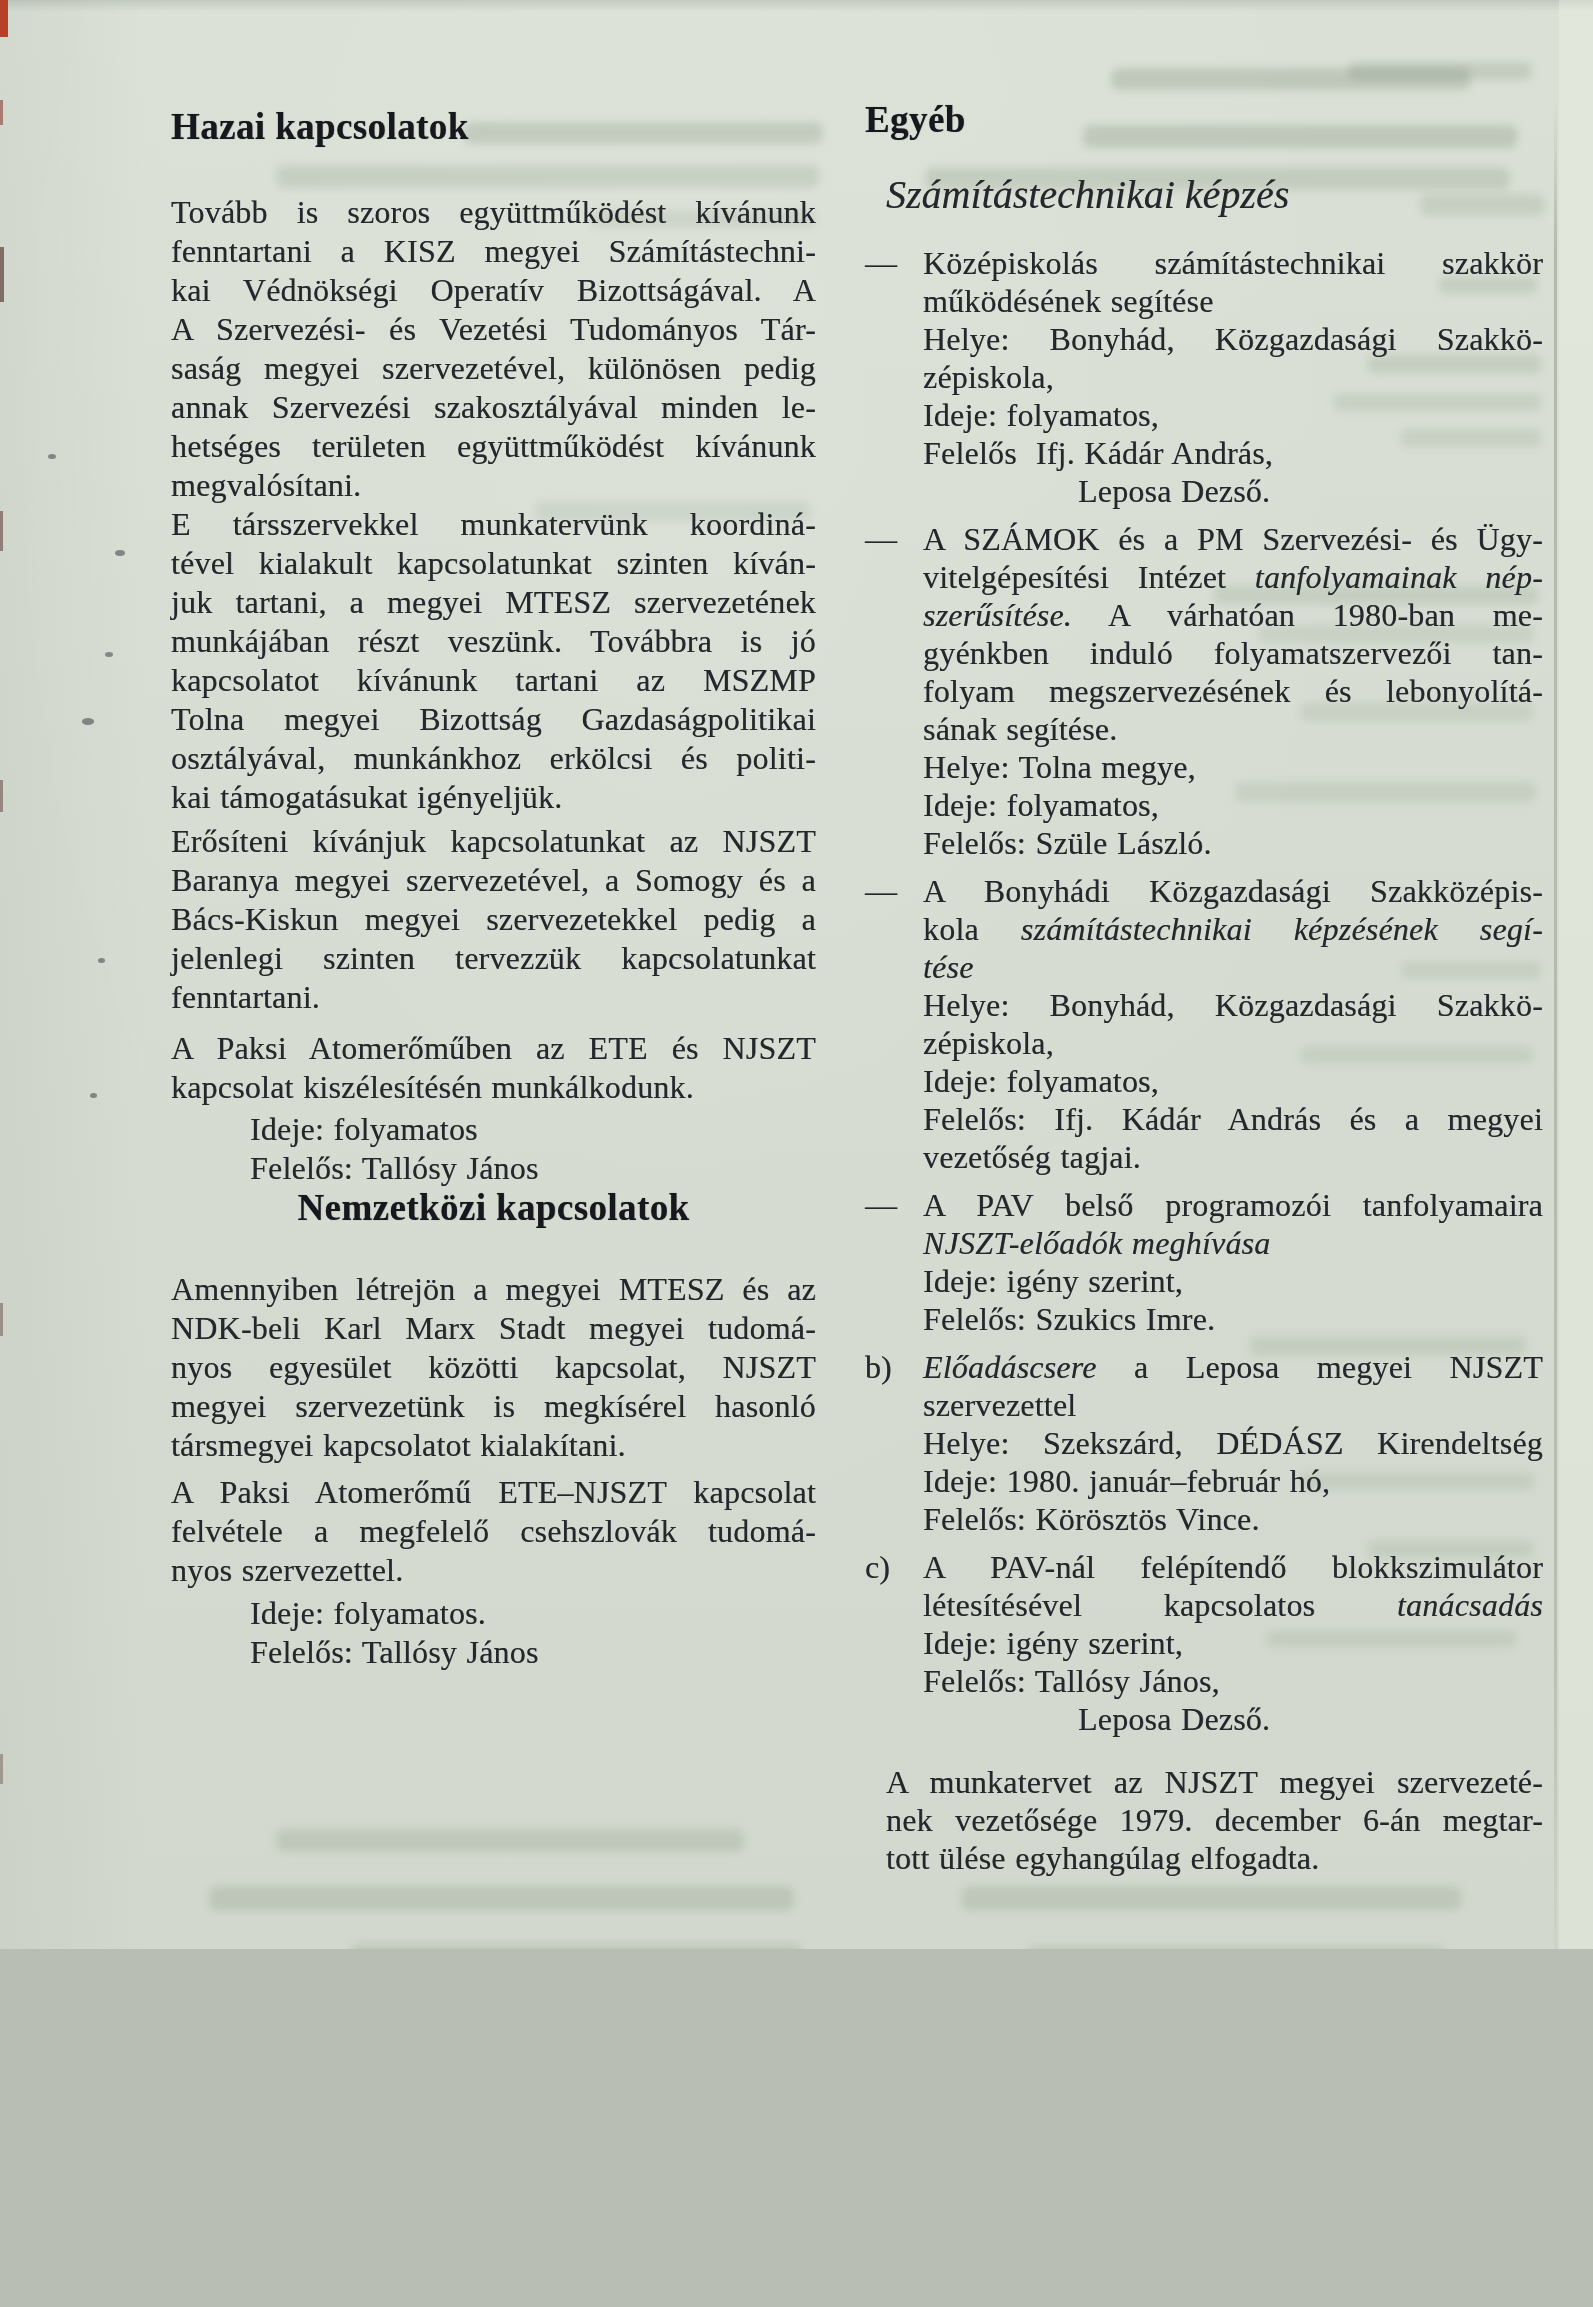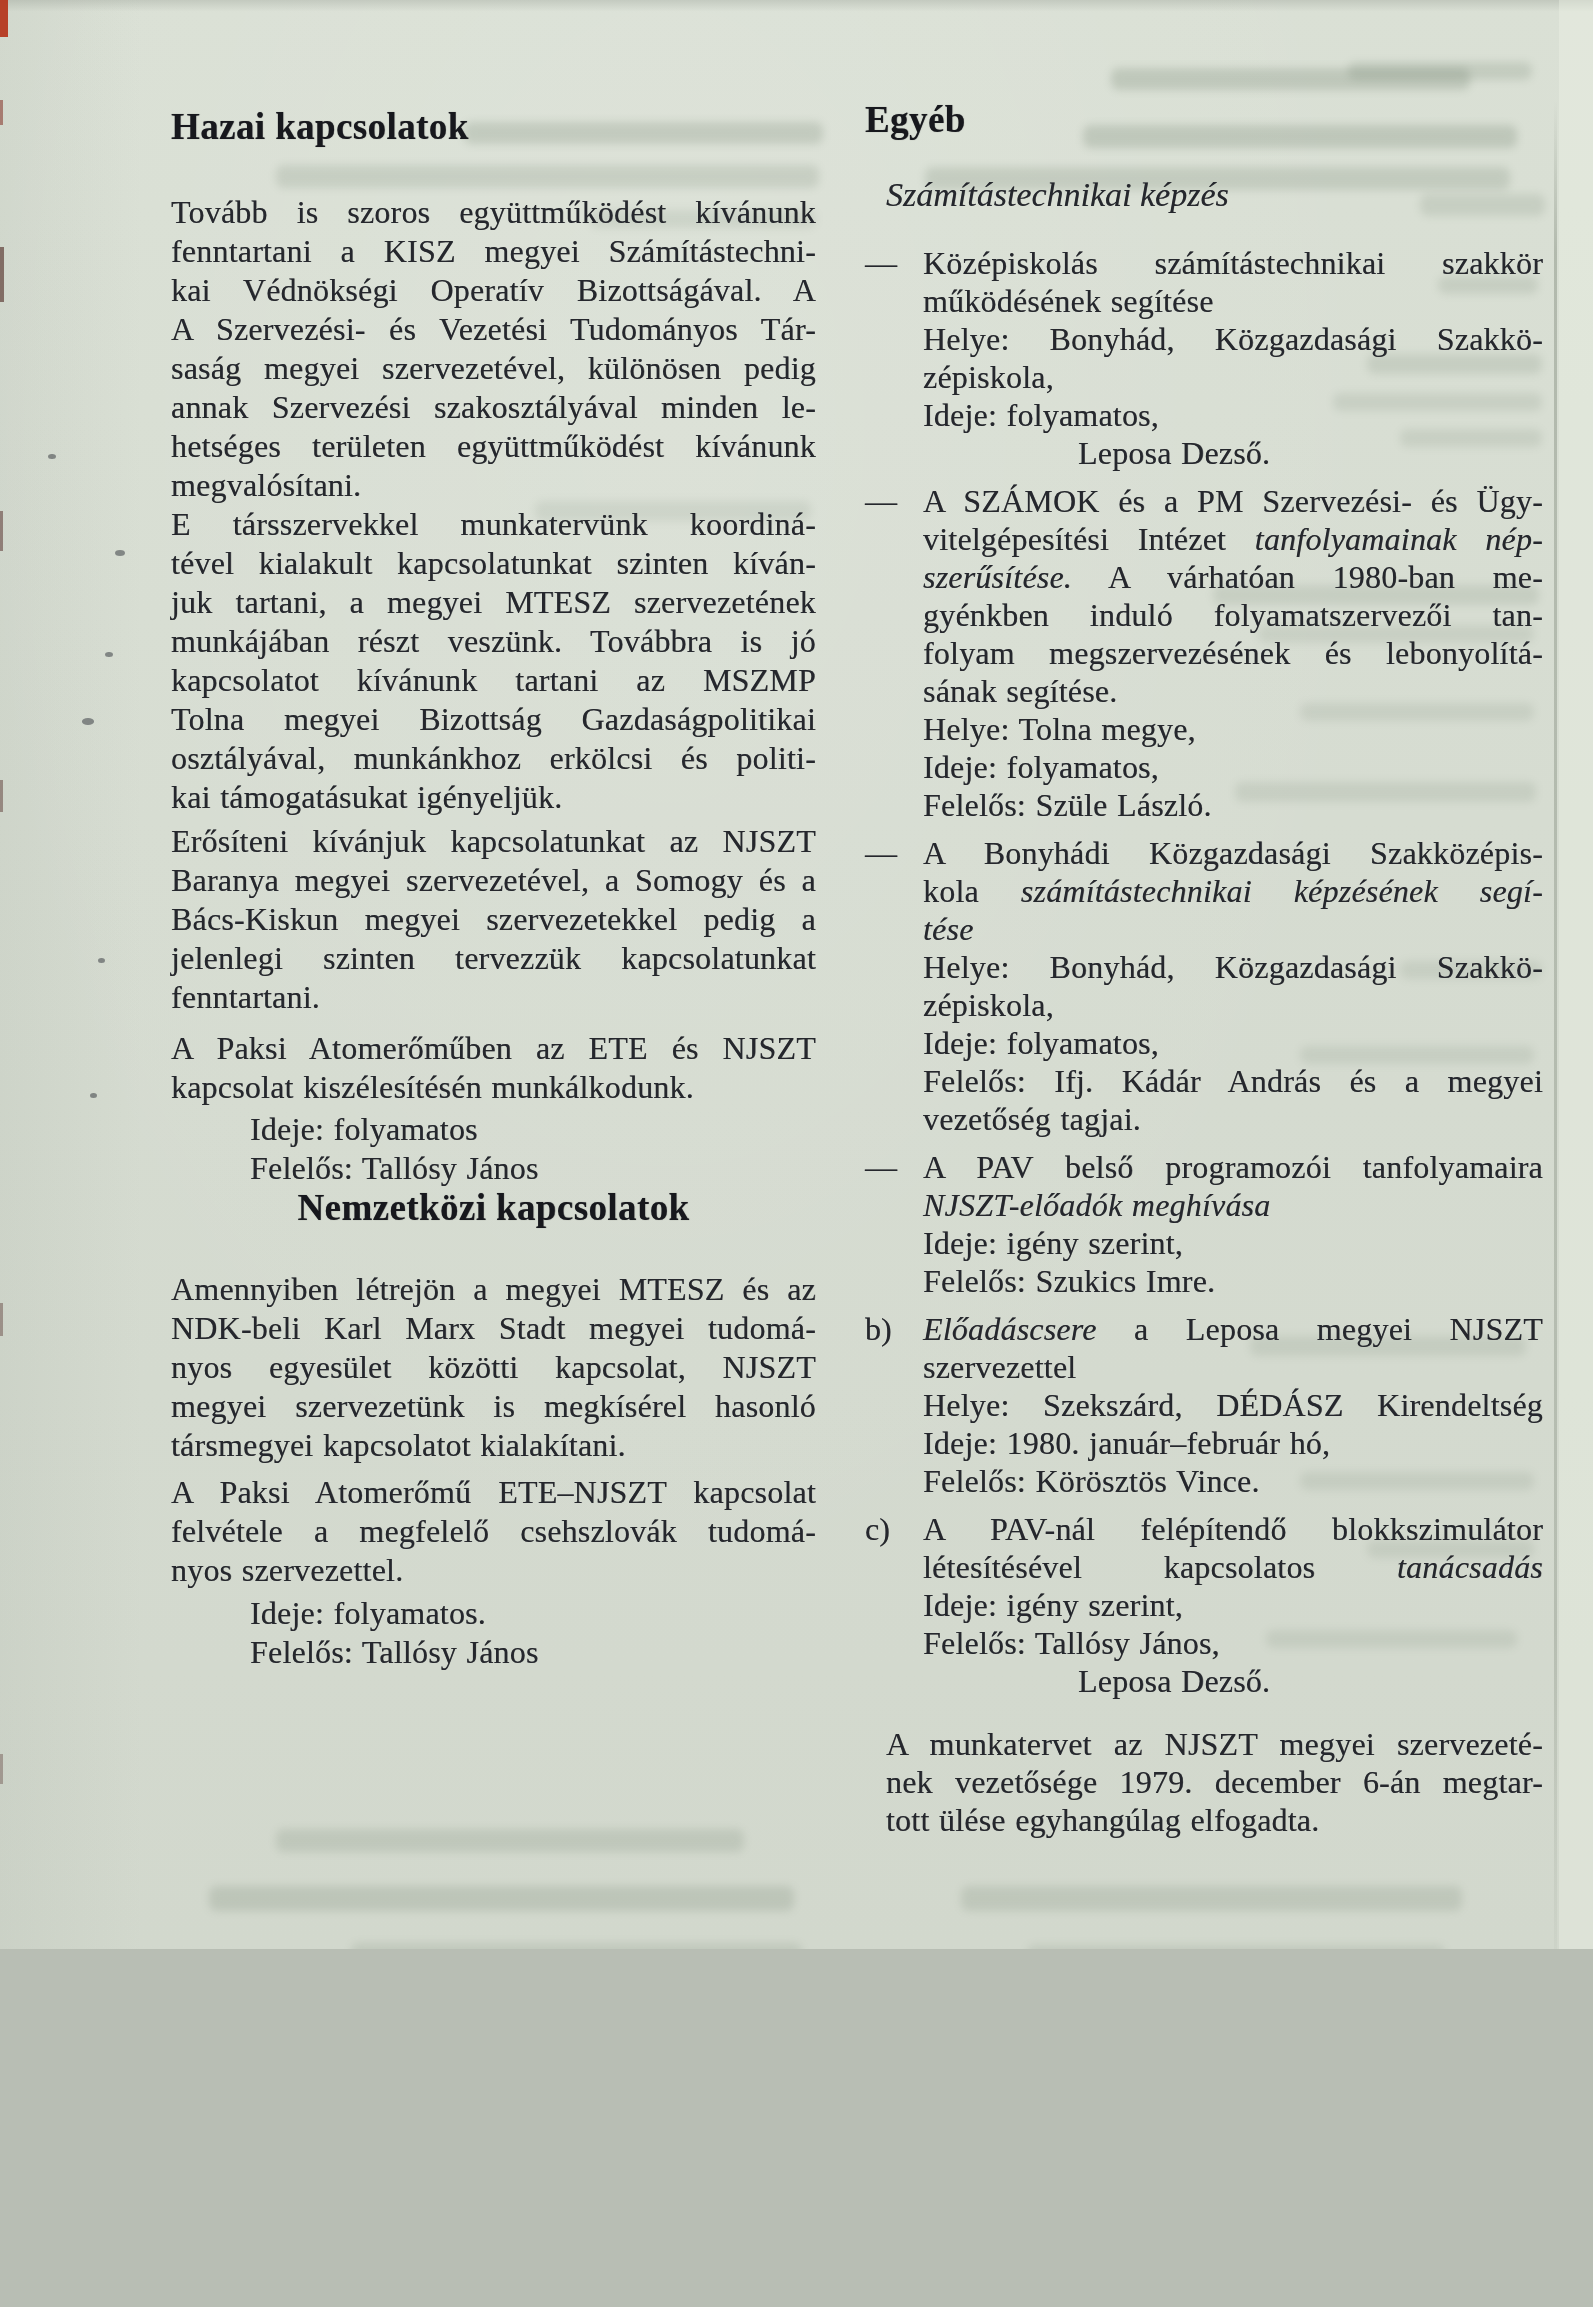--- a/index.html
+++ b/index.html
@@ -29,21 +29,21 @@
   }
   .ln{
     font-size:32px;line-height:39px;text-align:justify;
     letter-spacing:0.2px;word-spacing:1.3px;
     text-shadow:0.3px 0.3px 0.6px rgba(25,25,32,0.5);
   }
   .right-col .ln{line-height:38px;}
   .ln.j{text-align-last:justify;}
   .ln.ind2{padding-left:155px;}
   em{font-style:italic;}
-  .sub{margin:37px 0 0 21px;font-size:34px;line-height:38px;font-style:italic;
+  .sub{margin:37px 0 0 21px;font-size:40px;line-height:38px;font-style:italic;
     text-shadow:0.3px 0.3px 0.6px rgba(25,25,32,0.5);}
   .right-col h2.heading{}
   .para{margin:0;}
   .p1{margin-top:47px;}
   .p3{margin-top:5px;}
   .p4{margin-top:11.7px;}
   .meta{margin-top:3.3px;margin-left:79px;}
   .h2b{margin-top:124px;text-align:center;}
   .p5{margin-top:43px;}
   .p6{margin-top:8.4px;}
@@ -189,20 +189,21 @@
     <h2 class="heading">Egyéb</h2>
     <div class="sub">Számítástechnikai képzés</div>
 
     <div class="item first">
       <span class="marker">—</span>
       <div class="ln j">Középiskolás számítástechnikai szakkör</div>
       <div class="ln">működésének segítése</div>
       <div class="ln j">Helye: Bonyhád, Közgazdasági Szakkö-</div>
       <div class="ln">zépiskola,</div>
       <div class="ln">Ideje: folyamatos,</div>
+      <div class="ln">Felelős&nbsp; Ifj. Kádár András,</div>
       <div class="ln ind2">Leposa Dezső.</div>
     </div>
 
     <div class="item">
       <span class="marker">—</span>
       <div class="ln j">A SZÁMOK és a PM Szervezési- és Ügy-</div>
       <div class="ln j"><span>vitelgépesítési Intézet </span><em>tanfolyamainak nép-</em></div>
       <div class="ln j"><em>szerűsítése.</em><span> A várhatóan 1980-ban me-</span></div>
       <div class="ln j">gyénkben induló folyamatszervezői tan-</div>
       <div class="ln j">folyam megszervezésének és lebonyolítá-</div>

